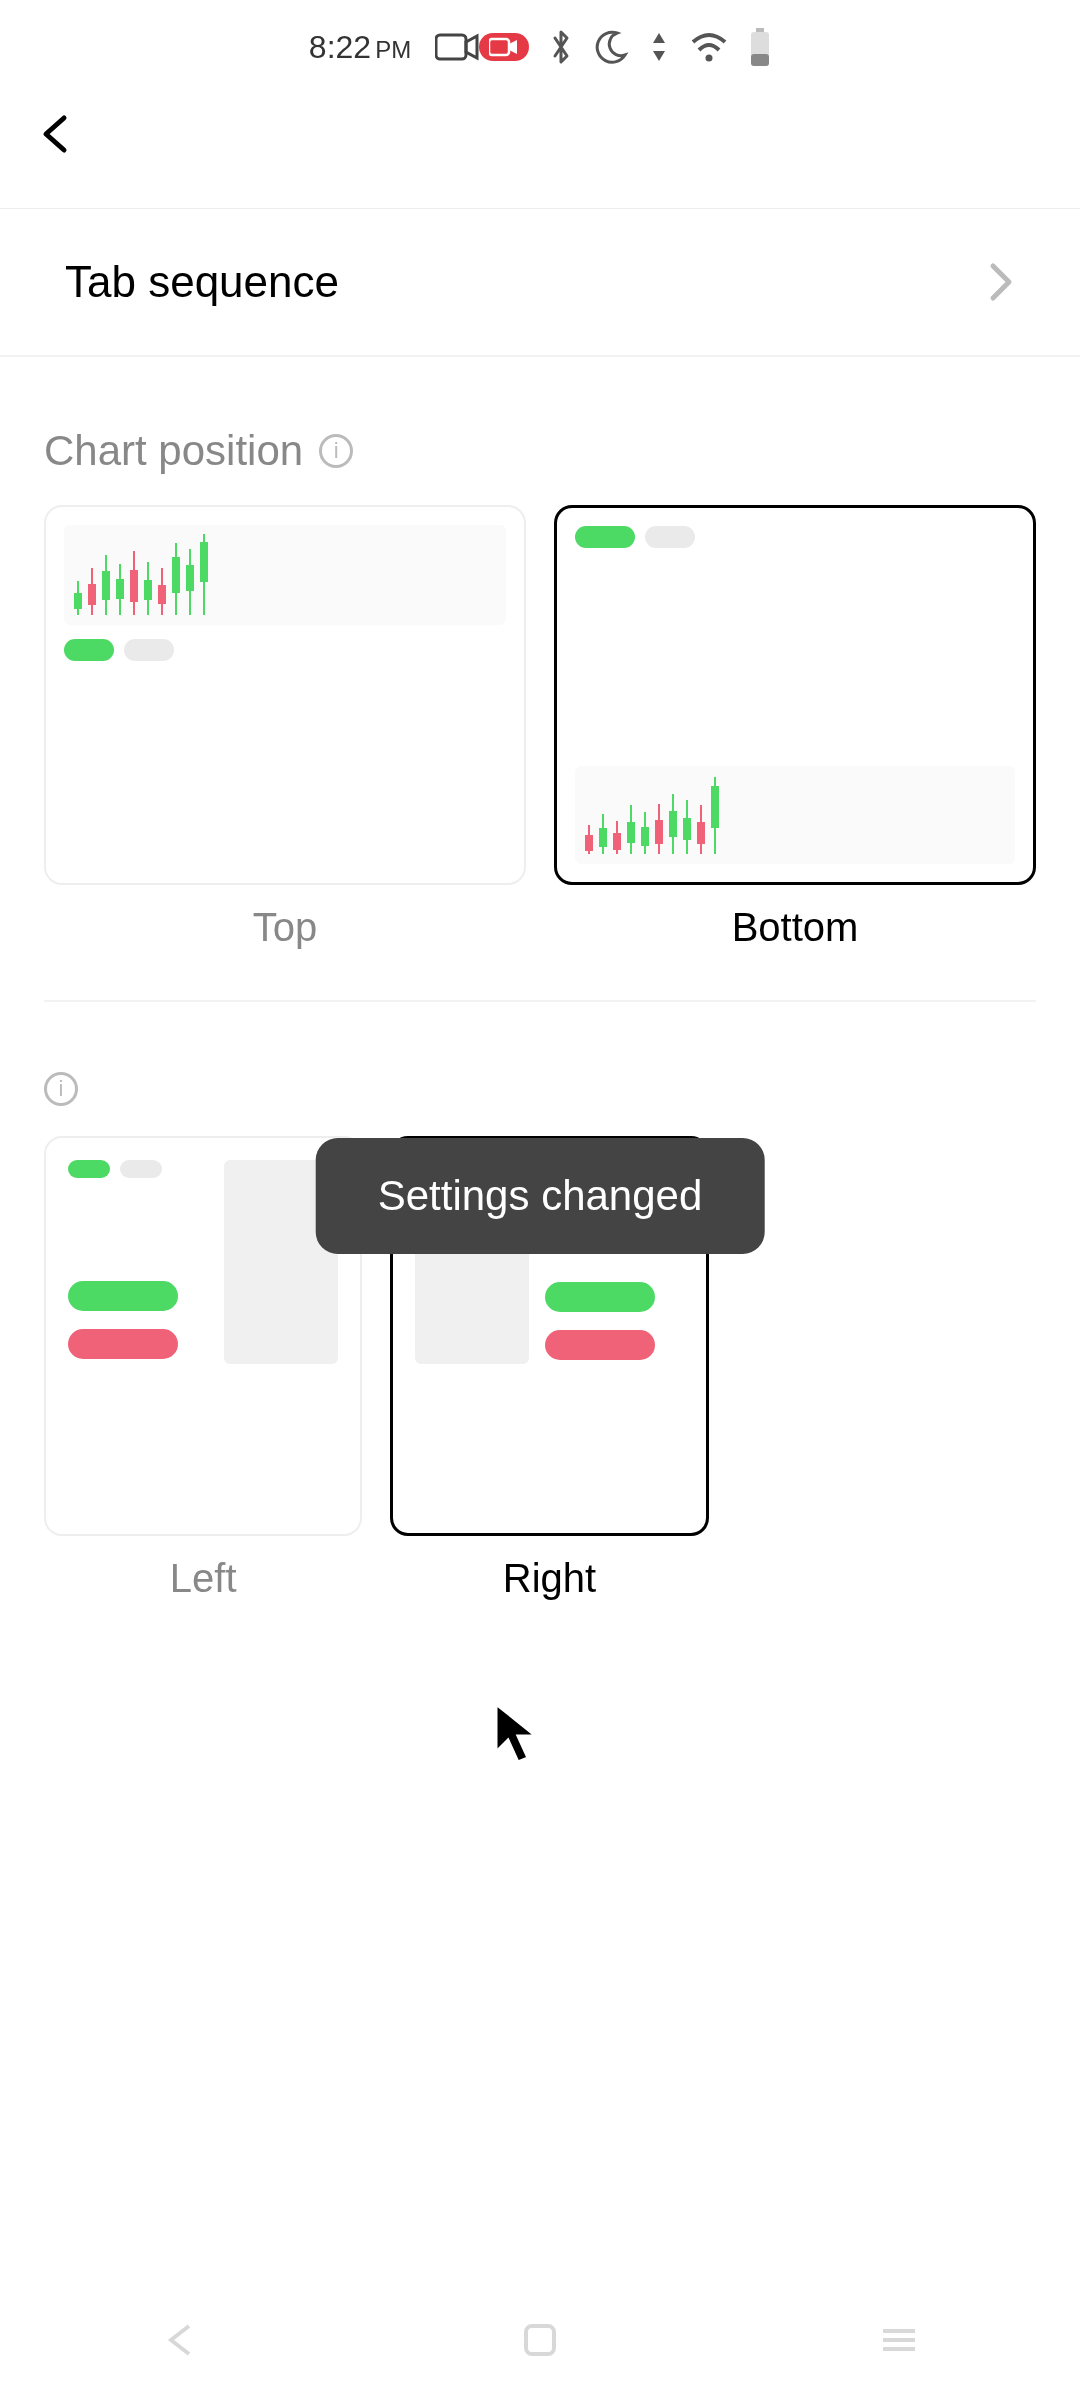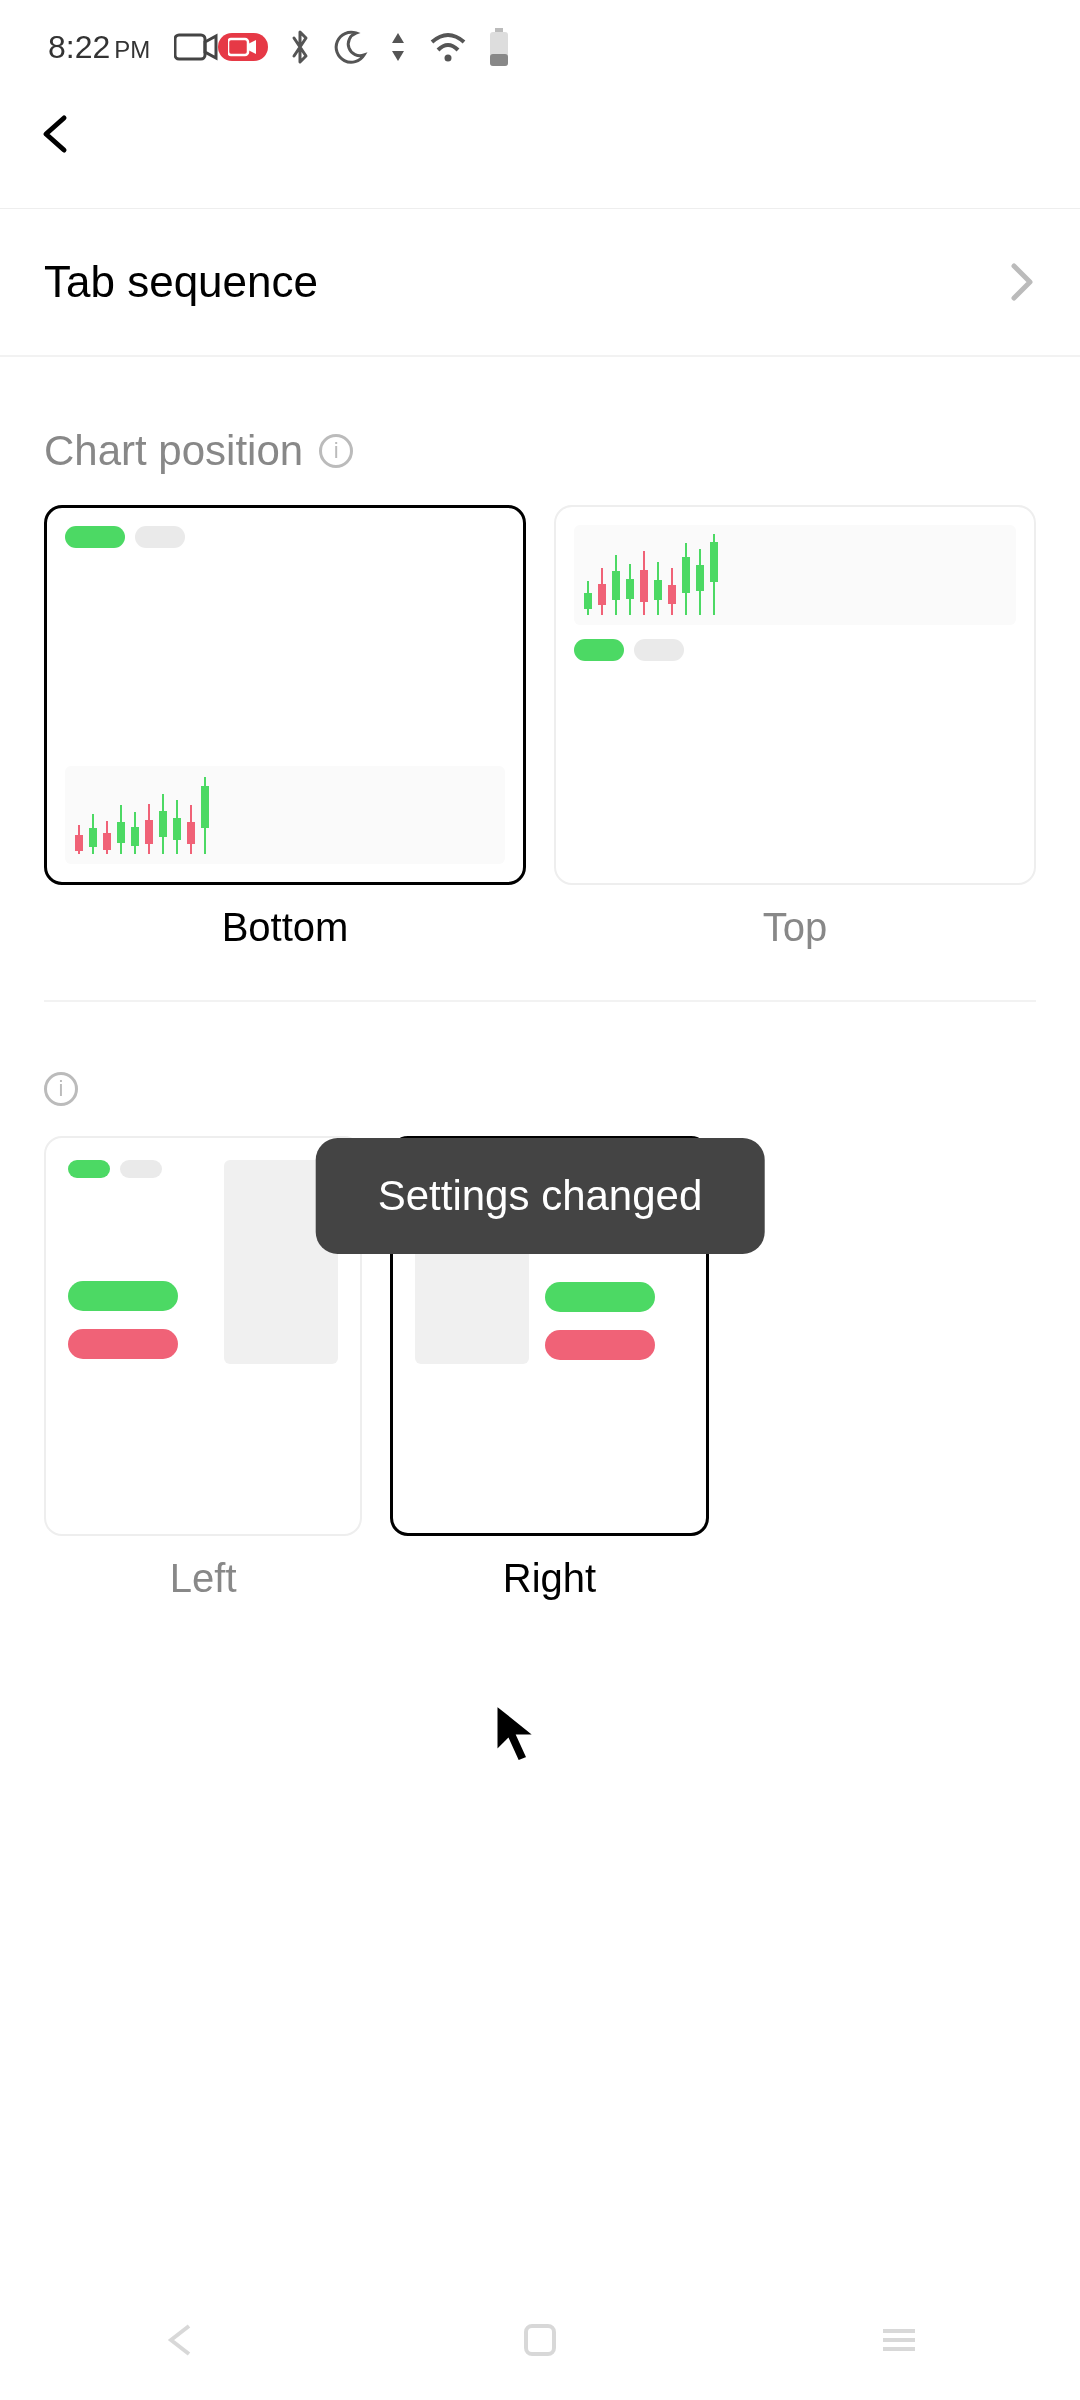--- a/index.html
+++ b/index.html
@@ -1,28 +1,28 @@
 <!DOCTYPE html>
 <html><head>
 <meta charset="utf-8">
 <style>
   * { box-sizing: border-box; margin: 0; padding: 0; }
   html, body { width: 1080px; height: 2400px; font-family: -apple-system, Helvetica, Arial, sans-serif; background: #fff; color: #000; }
-  .status-bar { display:flex; justify-content:flex-start; align-items:center; padding: 28px 48px 18px 48px; font-size:32px; color:#333; }
+  .status-bar { display:flex; justify-content:center; align-items:center; padding: 28px 48px 18px 48px; font-size:32px; color:#333; }
   .status-left { display:flex; align-items:center; gap:24px; }
   .status-right { display:flex; align-items:center; gap:20px; }
   .pm { font-size:24px; font-variant:small-caps; margin-left:4px; }
   .rec-badge { background:#e63946; border-radius:14px; padding:4px 10px; display:flex; align-items:center; }
   .header { display:flex; align-items:center; padding: 30px 36px; position:relative; }
   .back { width:40px; height:40px; }
   .title { position:absolute; left:0; right:0; text-align:center; font-size:54px; font-weight:800; }
   .tabs { display:flex; gap:62px; padding: 24px 44px 0 44px; border-bottom:1px solid #eee; }
   .tab { font-size:44px; color:#9aa0a6; padding-bottom:28px; }
   .tab.active { color:#000; font-weight:600; border-bottom:6px solid #000; }
-  .row { display:flex; justify-content:space-between; align-items:center; padding:48px 44px; border-bottom:2px solid #f2f2f2; }
+  .row { display:flex; justify-content:space-between; align-items:center; padding:48px 65px; border-bottom:2px solid #f2f2f2; }
   .row-label { font-size:44px; }
   .section { padding: 70px 44px 0 44px; }
   .section-title { display:flex; align-items:center; gap:16px; font-size:42px; color:#888; margin-bottom:30px; }
   .info-icon { width:34px; height:34px; border:3px solid #bbb; border-radius:50%; display:flex; align-items:center; justify-content:center; font-size:22px; color:#bbb; }
   .options { display:flex; gap:28px; }
   .option { flex:1; display:flex; flex-direction:column; align-items:center; gap:20px;}
   .card { border:2px solid #eee; border-radius:18px; width:100%; height:380px; background:#fff; padding:18px; display:flex; flex-direction:column; gap:14px; }
   .card.selected { border:3px solid #000; }
   .option-label { font-size:40px; color:#888; }
   .option.selected .option-label { color:#000; font-weight:500; }
@@ -105,20 +105,77 @@
     </svg>
 </div>
 
 <div class="section chart-section1">
   <div class="section-title">
     <span>Chart position</span>
     <span class="info-icon">i</span>
   </div>
   <div class="options">
 
+    <div class="option">
+      <div class="card">
+        <div class="mini-chart" style="flex:1.1;">
+          <div class="candles">
+            <div class="candle" style="color:#4cd964;height:40%">
+                <div class="wick" style="bottom:0;height:100%"></div>
+                <div class="body" style="bottom:15%;height:50%"></div>
+              </div>
+            <div class="candle" style="color:#f06277;height:55%">
+                <div class="wick" style="bottom:0;height:100%"></div>
+                <div class="body" style="bottom:20%;height:45%"></div>
+              </div>
+            <div class="candle" style="color:#4cd964;height:70%">
+                <div class="wick" style="bottom:0;height:100%"></div>
+                <div class="body" style="bottom:25%;height:48%"></div>
+              </div>
+            <div class="candle" style="color:#4cd964;height:60%">
+                <div class="wick" style="bottom:0;height:100%"></div>
+                <div class="body" style="bottom:30%;height:40%"></div>
+              </div>
+            <div class="candle" style="color:#f06277;height:75%">
+                <div class="wick" style="bottom:0;height:100%"></div>
+                <div class="body" style="bottom:20%;height:50%"></div>
+              </div>
+            <div class="candle" style="color:#4cd964;height:62%">
+                <div class="wick" style="bottom:0;height:100%"></div>
+                <div class="body" style="bottom:28%;height:38%"></div>
+              </div>
+            <div class="candle" style="color:#f06277;height:55%">
+                <div class="wick" style="bottom:0;height:100%"></div>
+                <div class="body" style="bottom:22%;height:42%"></div>
+              </div>
+            <div class="candle" style="color:#4cd964;height:85%">
+                <div class="wick" style="bottom:0;height:100%"></div>
+                <div class="body" style="bottom:30%;height:50%"></div>
+              </div>
+            <div class="candle" style="color:#4cd964;height:78%">
+                <div class="wick" style="bottom:0;height:100%"></div>
+                <div class="body" style="bottom:35%;height:40%"></div>
+              </div>
+            <div class="candle" style="color:#4cd964;height:95%">
+                <div class="wick" style="bottom:0;height:100%"></div>
+                <div class="body" style="bottom:40%;height:50%"></div>
+              </div>
+          </div>
+        </div>
+        <div class="pill-row">
+            <div class="pill g" style="width:50px"></div>
+            <div class="pill gl" style="width:50px"></div>
+          </div>
+        <div class="spacer"></div>
+        <div class="big-pill g"></div>
+        <div class="big-pill r"></div>
+      </div>
+      <div class="option-label">Top</div>
+    </div>
+
     <div class="option selected">
       <div class="card selected">
         <div class="pill-row">
             <div class="pill g" style="width:60px"></div>
             <div class="pill gl" style="width:50px"></div>
           </div>
         <div class="spacer"></div>
         <div class="big-pill g"></div>
         <div class="big-pill r"></div>
         <div class="mini-chart" style="flex:1.1;">
@@ -160,77 +217,20 @@
                 <div class="body" style="bottom:20%;height:46%"></div>
               </div>
             <div class="candle" style="color:#4cd964;height:92%">
                 <div class="wick" style="bottom:0;height:100%"></div>
                 <div class="body" style="bottom:34%;height:54%"></div>
               </div>
           </div>
         </div>
       </div>
       <div class="option-label">Bottom</div>
-    </div>
-
-    <div class="option">
-      <div class="card">
-        <div class="mini-chart" style="flex:1.1;">
-          <div class="candles">
-            <div class="candle" style="color:#4cd964;height:40%">
-                <div class="wick" style="bottom:0;height:100%"></div>
-                <div class="body" style="bottom:15%;height:50%"></div>
-              </div>
-            <div class="candle" style="color:#f06277;height:55%">
-                <div class="wick" style="bottom:0;height:100%"></div>
-                <div class="body" style="bottom:20%;height:45%"></div>
-              </div>
-            <div class="candle" style="color:#4cd964;height:70%">
-                <div class="wick" style="bottom:0;height:100%"></div>
-                <div class="body" style="bottom:25%;height:48%"></div>
-              </div>
-            <div class="candle" style="color:#4cd964;height:60%">
-                <div class="wick" style="bottom:0;height:100%"></div>
-                <div class="body" style="bottom:30%;height:40%"></div>
-              </div>
-            <div class="candle" style="color:#f06277;height:75%">
-                <div class="wick" style="bottom:0;height:100%"></div>
-                <div class="body" style="bottom:20%;height:50%"></div>
-              </div>
-            <div class="candle" style="color:#4cd964;height:62%">
-                <div class="wick" style="bottom:0;height:100%"></div>
-                <div class="body" style="bottom:28%;height:38%"></div>
-              </div>
-            <div class="candle" style="color:#f06277;height:55%">
-                <div class="wick" style="bottom:0;height:100%"></div>
-                <div class="body" style="bottom:22%;height:42%"></div>
-              </div>
-            <div class="candle" style="color:#4cd964;height:85%">
-                <div class="wick" style="bottom:0;height:100%"></div>
-                <div class="body" style="bottom:30%;height:50%"></div>
-              </div>
-            <div class="candle" style="color:#4cd964;height:78%">
-                <div class="wick" style="bottom:0;height:100%"></div>
-                <div class="body" style="bottom:35%;height:40%"></div>
-              </div>
-            <div class="candle" style="color:#4cd964;height:95%">
-                <div class="wick" style="bottom:0;height:100%"></div>
-                <div class="body" style="bottom:40%;height:50%"></div>
-              </div>
-          </div>
-        </div>
-        <div class="pill-row">
-            <div class="pill g" style="width:50px"></div>
-            <div class="pill gl" style="width:50px"></div>
-          </div>
-        <div class="spacer"></div>
-        <div class="big-pill g"></div>
-        <div class="big-pill r"></div>
-      </div>
-      <div class="option-label">Top</div>
     </div>
 
   </div>
   <div class="divider"></div>
 </div>
 
 <div class="section">
   <div class="section-title">
     <span class="info-icon">i</span>
   </div>

